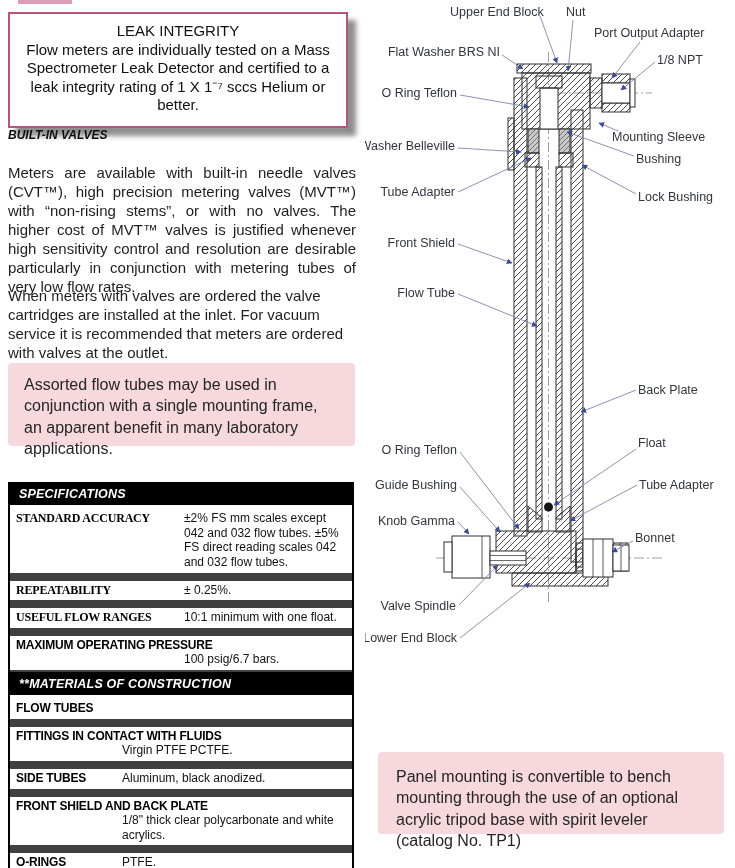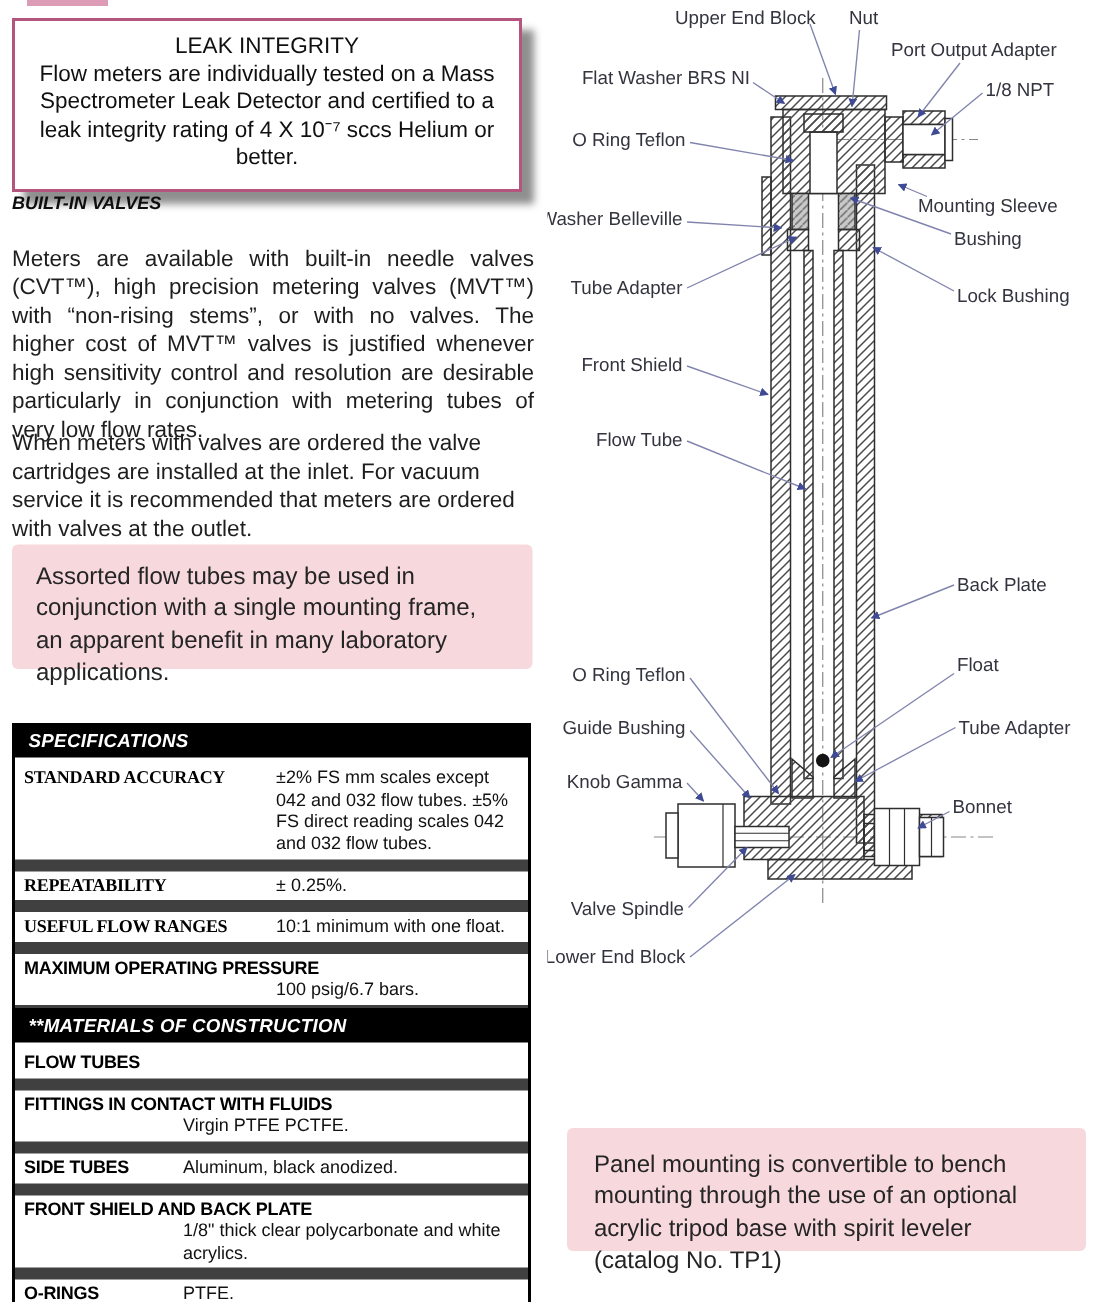--- a/index.html
+++ b/index.html
@@ -51,21 +51,21 @@
 </style>
 </head>
 <body>
 
 <div id="page">
 
   <div class="abs pink-sliver"></div>
 
   <div class="abs leak-box">
     <div>LEAK INTEGRITY</div>
-    <div>Flow meters are individually tested on a Mass Spectrometer Leak Detector and certified to a leak integrity rating of 4 X 10⁻⁷ sccs Helium or better.</div>
+    <div>Flow meters are individually tested on a Mass Spectrometer Leak Detector and certified to a leak integrity rating of 1 X 1⁻⁷ sccs Helium or better.</div>
   </div>
 
   <div class="abs heading">BUILT-IN VALVES</div>
   <div class="abs para p1">Meters are available with built-in needle valves (CVT™), high precision metering valves (MVT™) with “non-rising stems”, or with no valves. The higher cost of MVT™ valves is justified whenever high sensitivity control and resolution are desirable particularly in conjunction with metering tubes of very low flow rates.</div>
   <div class="abs para p2">When meters with valves are ordered the valve cartridges are installed at the inlet. For vacuum service it is recommended that meters are ordered with valves at the outlet.</div>
 
   <div class="abs pink-note note-box">Assorted flow tubes may be used in conjunction with a single mounting frame, an apparent benefit in many laboratory applications.</div>
 
   <div class="abs dtable spec">
     <div class="thead">SPECIFICATIONS</div>

